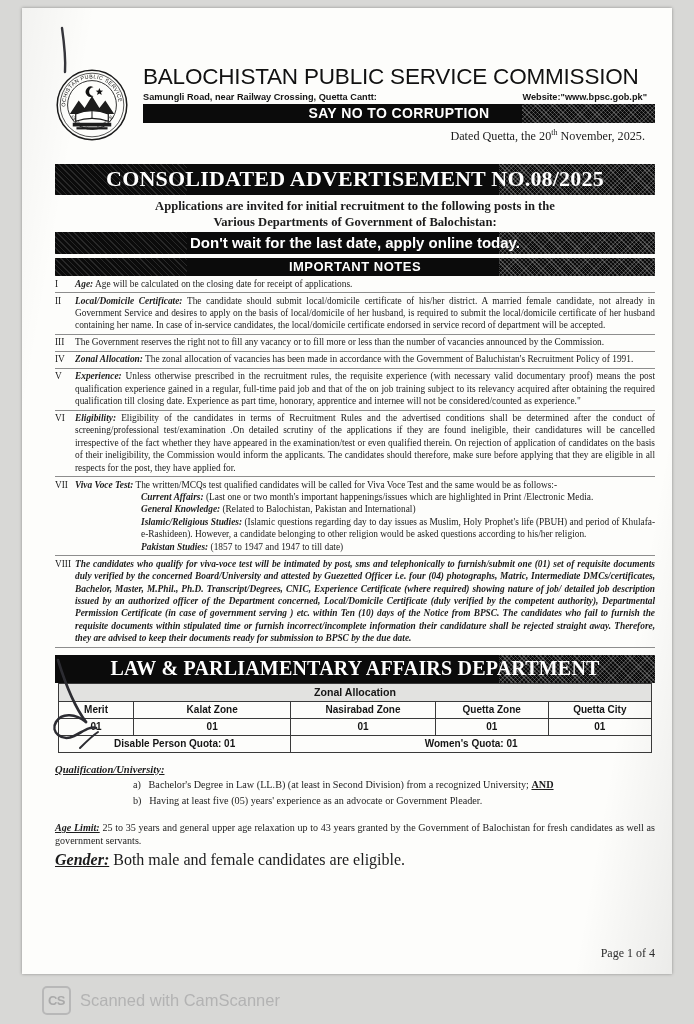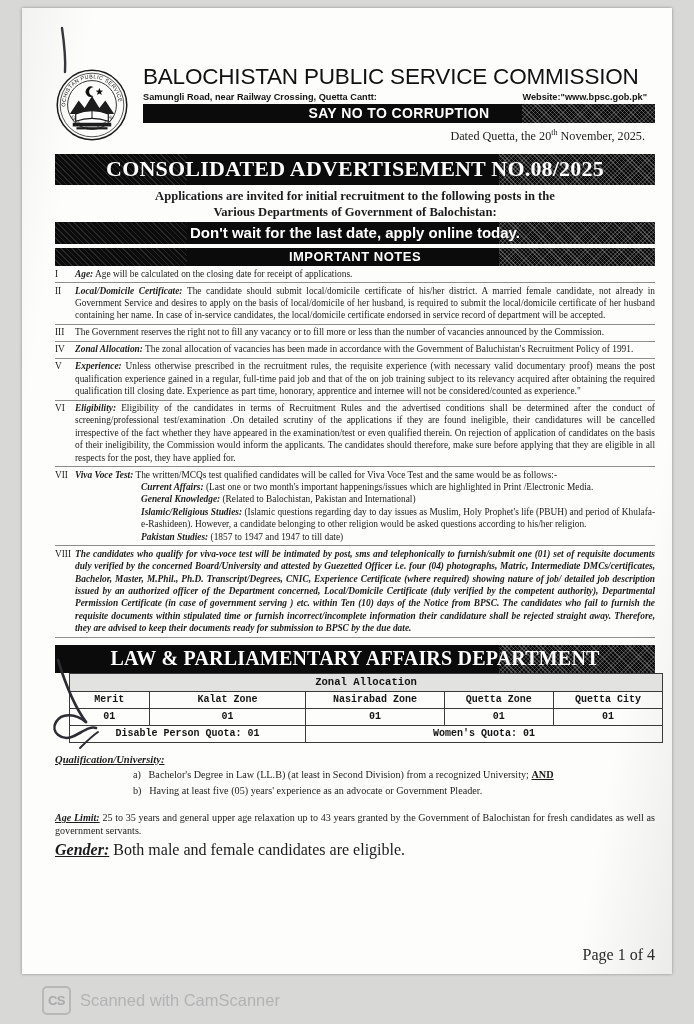--- a/index.html
+++ b/index.html
@@ -73,21 +73,21 @@
   .band-corruption{
     margin-left:88px;margin-top:2px;
     font-size:14px;letter-spacing:.4px;padding:1px 0 2px;
   }
   .dated{
     text-align:right;font-size:12.2px;margin-top:5px;padding-right:10px;
     font-family:"Liberation Serif", serif;
   }
   .dated sup{font-size:8px;}
   .band-adv{
-    margin-top:10px;
+    margin-top:20px;
     font-family:"Liberation Serif", serif;font-weight:bold;
     font-size:22px;letter-spacing:.2px;padding:2px 0 3px;
   }
   .invite{
     text-align:center;font-weight:bold;font-size:12.6px;
     line-height:1.28;margin-top:3px;
   }
   .band-apply{
     margin-top:2px;font-size:15px;padding:2px 0 3px;letter-spacing:0;
   }
@@ -118,22 +118,22 @@
   .band-dept{
     margin-top:7px;
     font-family:"Liberation Serif", serif;font-weight:bold;
     font-size:20px;padding:2px 0 3px;letter-spacing:.2px;
   }
   .post-title{
     font-weight:bold;font-size:12.6px;margin:5px 0 4px 8px;
   }
   
   table.zonal{
-    width:99%;border-collapse:collapse;margin-left:14px;
-    font-family:Liberation Mono, monospace;
+    width:99%;border-collapse:collapse;margin-left:3px;
+    font-family:Liberation Sans, sans-serif;
   }
   table.zonal td{
     border:1px solid #3a3a3a;
     text-align:center;font-weight:bold;font-size:10px;
     padding:2px 0 3px;color:#151515;
   }
   table.zonal td.za-title{
     background:#e2e2e0;font-size:10.6px;padding:2px 0 3px;
   }
   
@@ -147,21 +147,21 @@
   }
   .u{text-decoration:underline;}
   .b{font-weight:bold;}
   .agelimit{
     font-size:10.1px;margin-top:14px;line-height:1.32;text-align:justify;
   }
   .gender{font-size:16px;margin-top:1px;line-height:1.32;}
   .lbl{font-weight:bold;font-style:italic;text-decoration:underline;}
   .pagenum{
     position:absolute;left:0;top:880px;width:600px;
-    text-align:right;font-size:16px;padding-right:20px;color:#2a2a2a;
+    text-align:right;font-size:12px;padding-right:20px;color:#2a2a2a;
   }
   
   .pen{position:absolute;pointer-events:none;}
   .pen-top{left:34px;top:18px;}
   .pen-arrow{left:18px;top:648px;}
   
   .cam{
     position:absolute;left:10px;top:986px;
     display:flex;align-items:center;gap:9px;padding-left:32px;
   }

